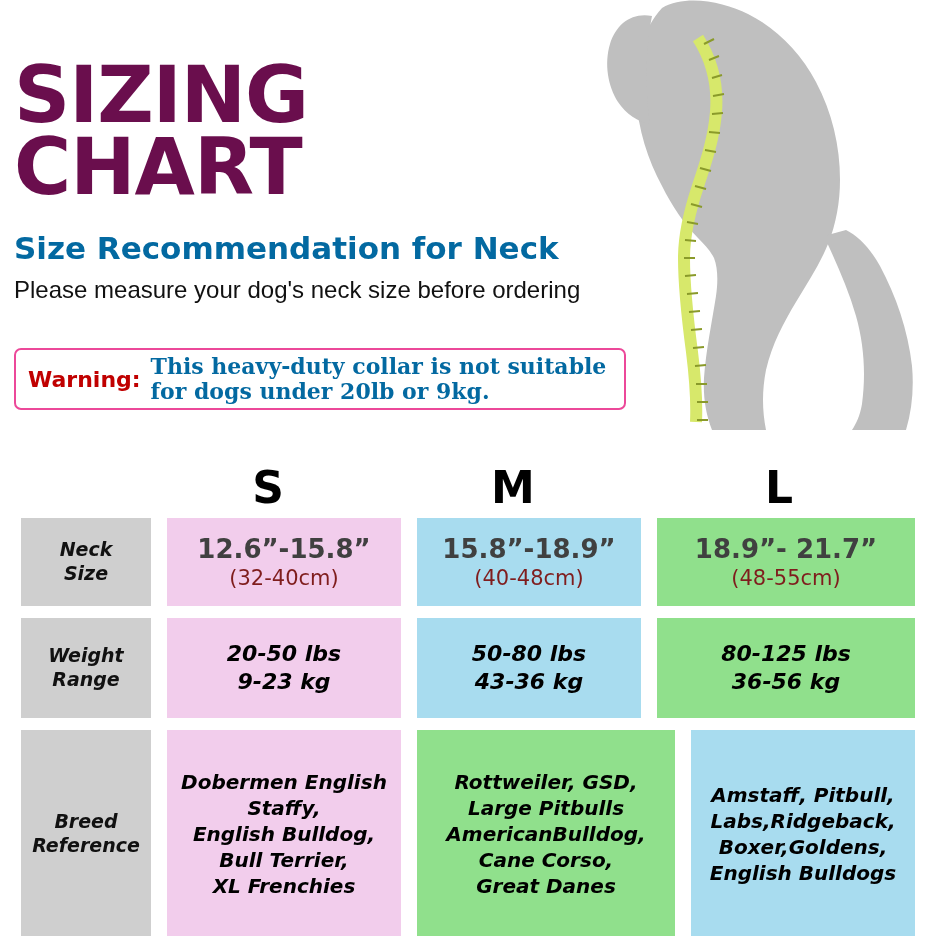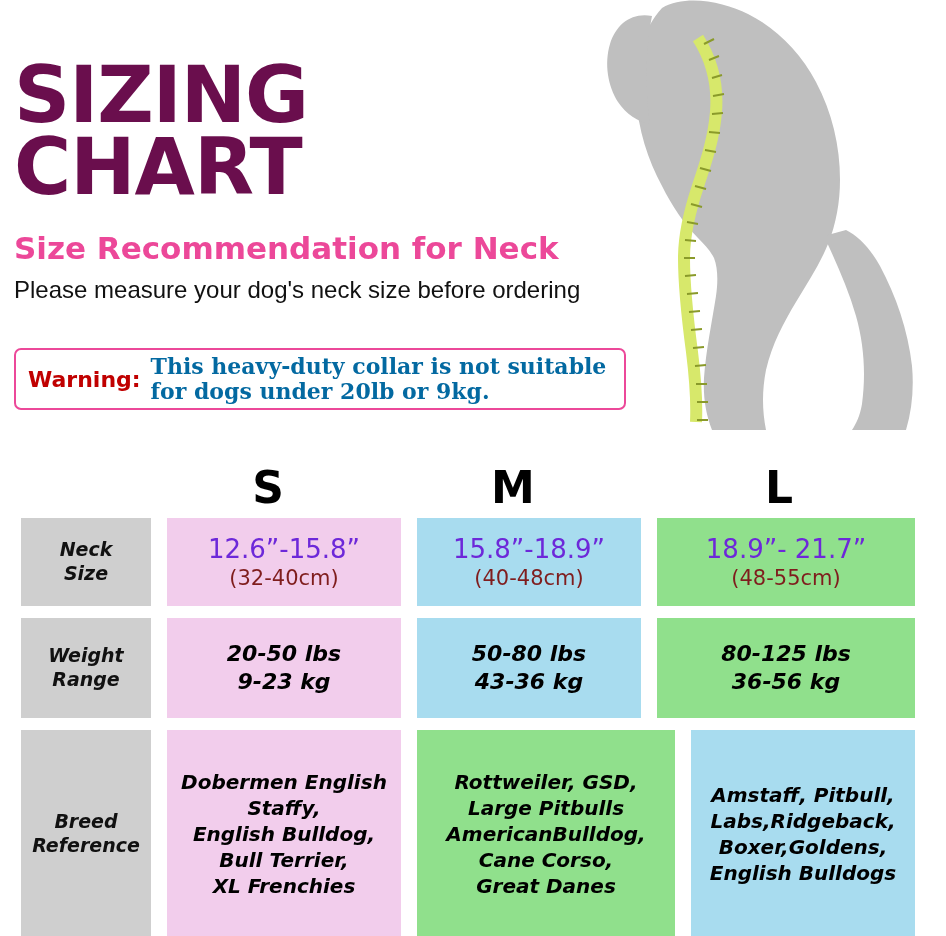--- a/index.html
+++ b/index.html
@@ -41,21 +41,21 @@
     margin: 0;
     font-family: "DejaVu Sans", sans-serif;
   }
   .title .line2 {
     display: block;
   }
   .subtitle {
     margin: 26px 0 0 0;
     font-size: 31px;
     font-weight: bold;
-    color: #ec4899;
+    color: #0369a1;
     font-family: "DejaVu Sans", sans-serif;
   }
   .instruction {
     margin: 10px 0 0 0;
     font-size: 24px;
     color: #111111;
     font-family: "Liberation Sans", sans-serif;
   }
 
   
@@ -145,22 +145,22 @@
   .cell.col-s { width: 234px; background: #f2cdec; }
   .cell.col-m { width: 224px; background: #a8dcef; }
   .cell.col-l { width: 258px; background: #90e08c; }
 
   .row-neck .cell { height: 88px; }
   .row-weight .cell { height: 100px; }
   .row-breed .cell { height: 208px; }
 
   .big {
     font-size: 26px;
-    font-weight: normal;
-    color: #6d28d9;
+    font-weight: bold;
+    color: #404040;
     font-family: "DejaVu Sans", sans-serif;
   }
   .small {
     font-size: 21px;
     color: #7f1d1d;
     font-family: "DejaVu Sans", sans-serif;
     margin-top: 2px;
   }
   .weight-line {
     font-size: 22px;

